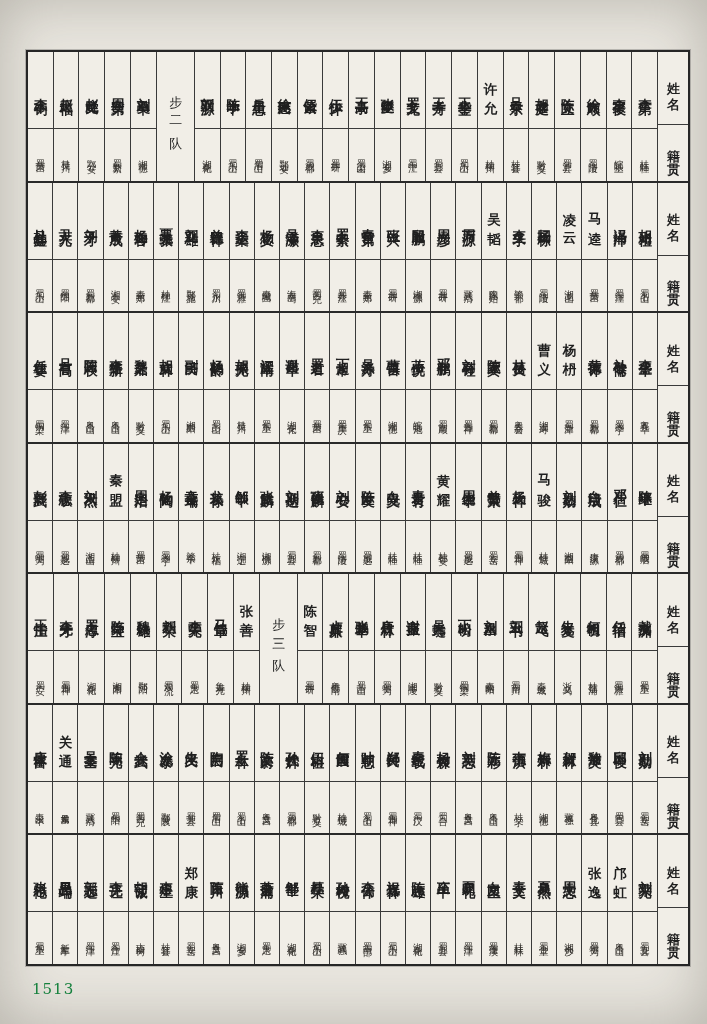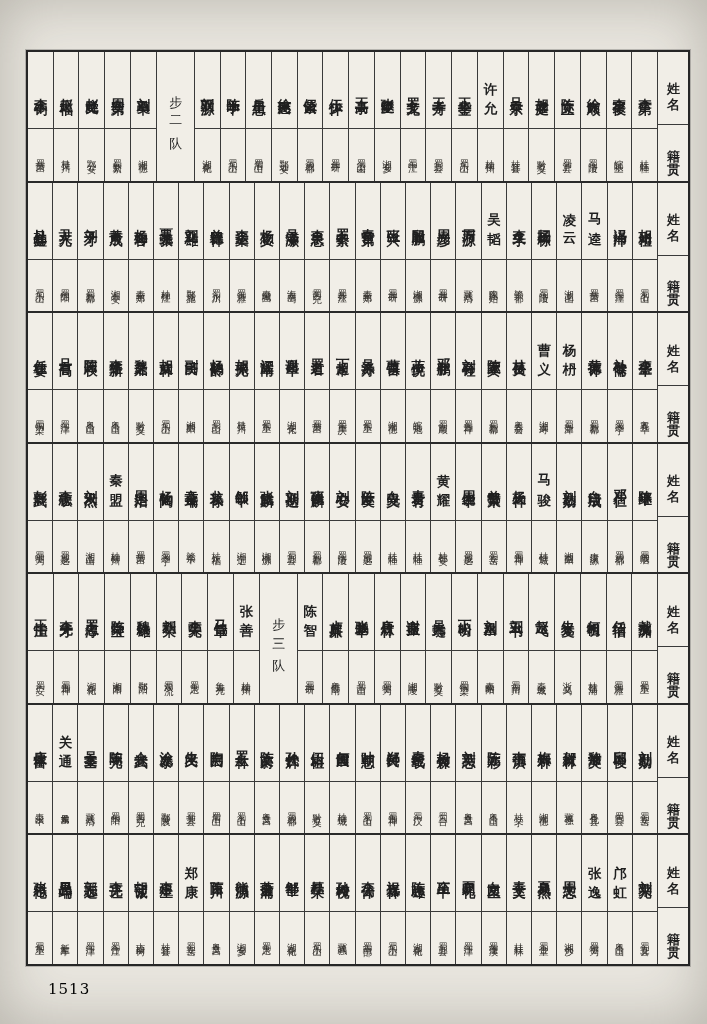--- a/index.html
+++ b/index.html
@@ -46,22 +46,22 @@
     writing-mode:vertical-rl;text-orientation:upright;
     font-weight:bold;font-size:13px;letter-spacing:1.2em;
   }
   .hdr-origin{
     flex:1;display:flex;align-items:center;justify-content:center;
     writing-mode:vertical-rl;text-orientation:upright;
     font-weight:bold;font-size:13px;letter-spacing:1.0em;
     border-top:1px solid #3a3a3a;
   }
   .page-number{
-    position:absolute;left:48px;bottom:26px;
-    font-family:"DejaVu Serif",serif;font-size:15px;color:#000000;
+    position:absolute;left:32px;bottom:26px;
+    font-family:"DejaVu Serif",serif;font-size:15px;color:#15803d;
     letter-spacing:1px;
   }
 </style>
 </head>
 <body>
 
 <div class="paper-vignette"></div>
 
 <div class="roster-table" id="bands-root">
     <div class="band">

